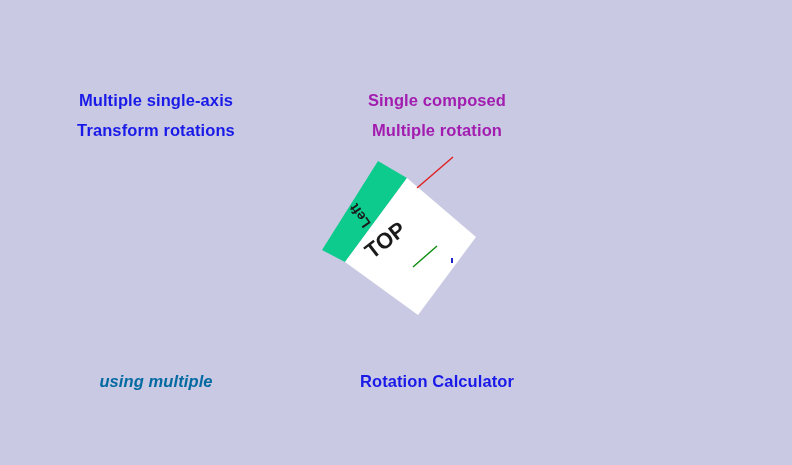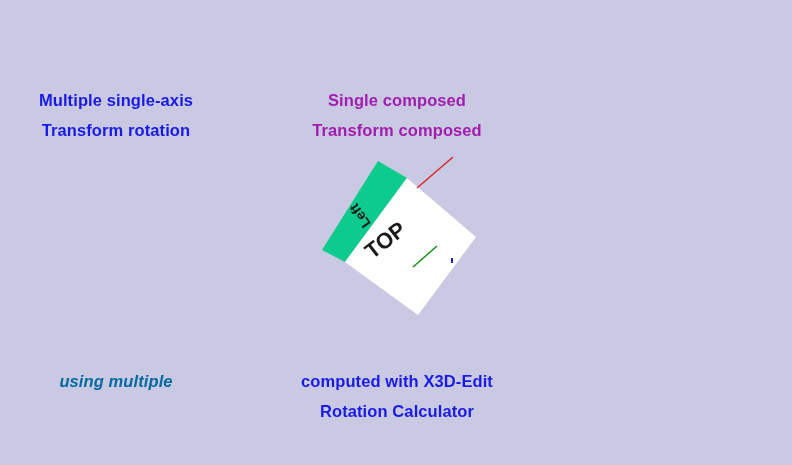--- a/index.html
+++ b/index.html
@@ -21,20 +21,21 @@
   }
   .caption {
     position: absolute;
     font-family: "Liberation Sans", sans-serif;
     font-weight: bold;
     font-size: 16.5px;
     color: #1a1ae8;
     white-space: nowrap;
     text-align: center;
     letter-spacing: 0.1px;
+    margin-left: 40px;
   }
   .caption span {
     display: block;
     line-height: 30px;
   }
   #caption-top-left {
     left: 0;
     top: 85px;
     width: 232px;
   }
@@ -71,34 +72,33 @@
     fill: #1a1a1a;
   }
 </style>
 </head>
 <body>
 
 <div id="scene" style="background: rgb(201, 201, 227);">
 
   <div class="caption" id="caption-top-left" style="color: rgb(26, 26, 232);">
     <span>Multiple single-axis</span>
-    <span>Transform rotation</span>
+    <span>Transform rotations</span>
   </div>
 
   <div class="caption" id="caption-top-right" style="color: #a21caf;">
     <span>Single composed</span>
-    <span>Transform composed</span>
+    <span>Multiple rotation</span>
   </div>
 
   <div class="caption" id="caption-bottom-left" style="color: #0369a1; font-style: italic;">
     <span>using multiple</span>
   </div>
 
   <div class="caption" id="caption-bottom-right" style="color: rgb(26, 26, 232);">
-    <span>computed with X3D-Edit</span>
     <span>Rotation Calculator</span>
   </div>
 
   <div id="cube-viewport">
     <svg id="cube-svg" viewBox="0 0 210 190" xmlns="http://www.w3.org/2000/svg">
 
       <polygon id="face-left" points="83,16 112,33 50,117 27,105" fill="#0ccb8c"></polygon>
 
       <polygon id="face-top" points="112,33 181,92 123,170 50,117" fill="#ffffff"></polygon>
 

